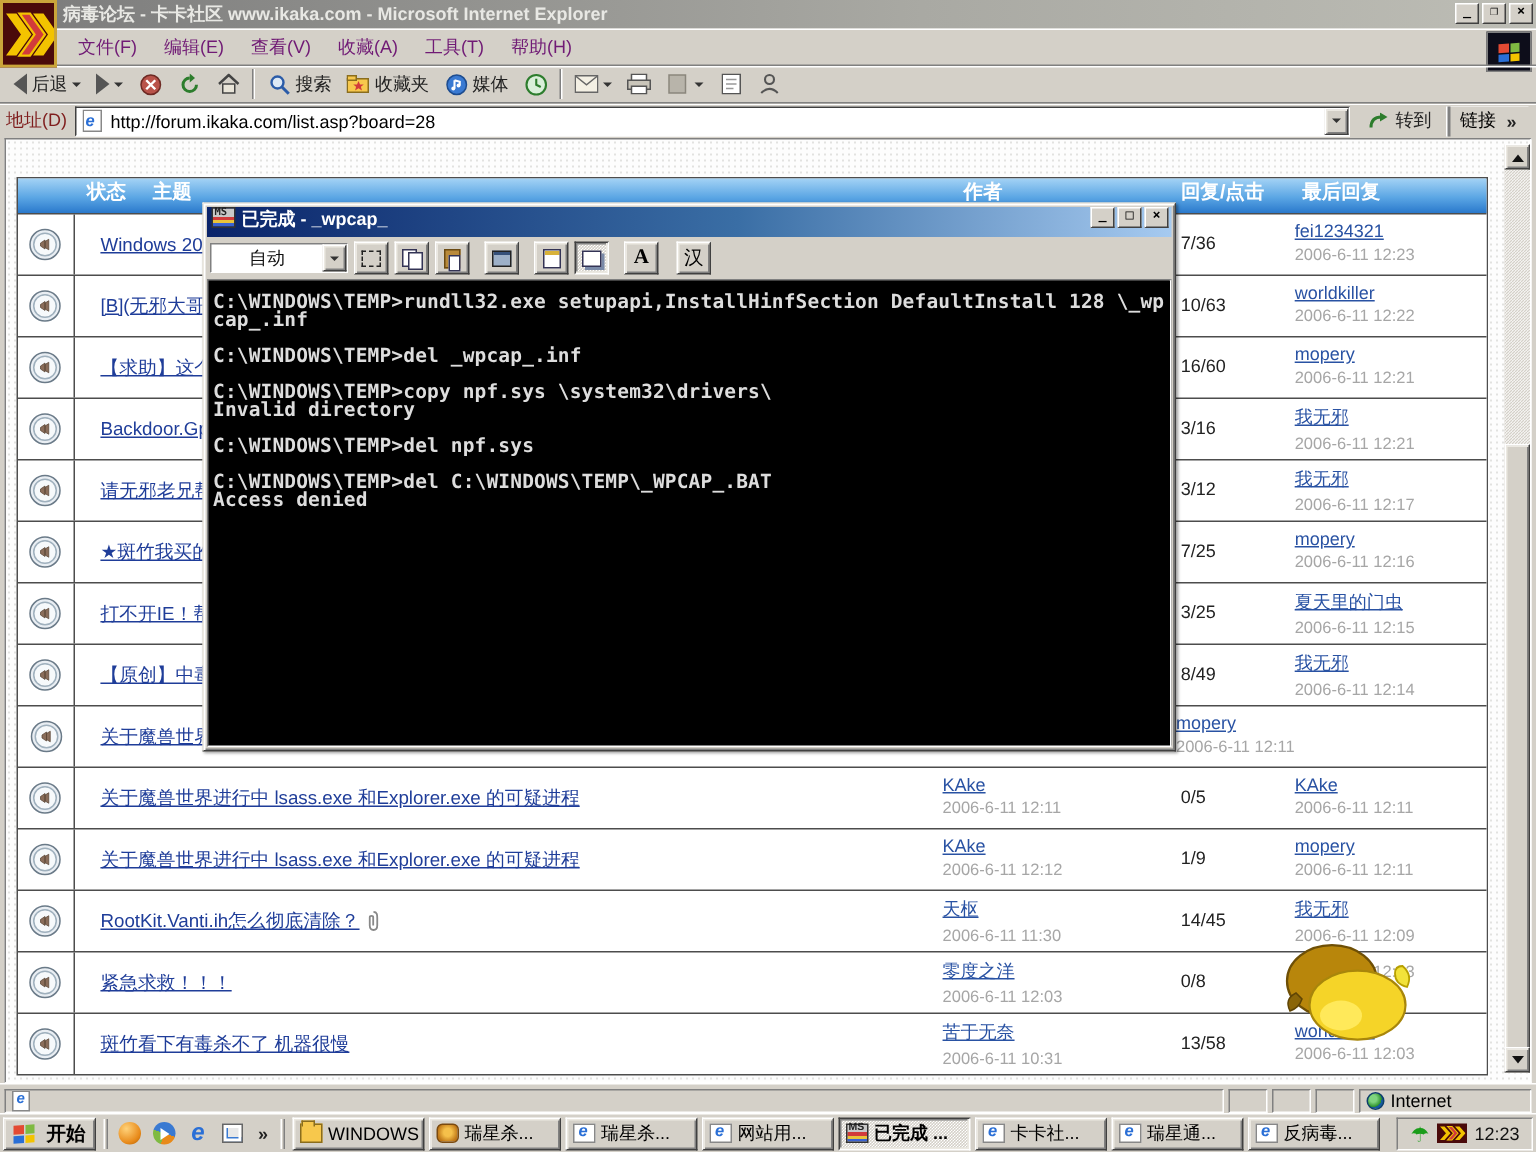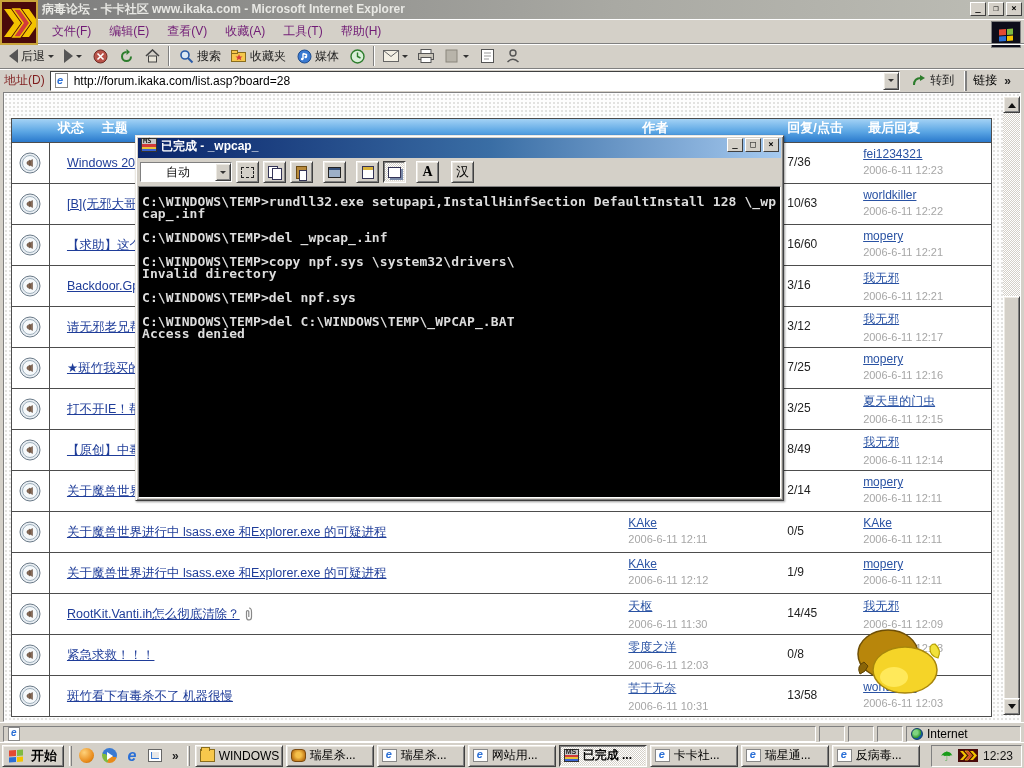--- a/index.html
+++ b/index.html
@@ -548,21 +548,20 @@
               </svg>
             </span>
             <span class="cell-topic">
               <a class="topic-link">关于魔兽世界</a>
 
             </span>
             <span class="cell-author">
               <a class="u-name"></a>
               <span class="u-date">2006-6-11 12:12</span>
             </span>
-            <span class="cell-replies">2/14</span>
             <span class="cell-last">
               <a class="u-name">mopery</a>
               <span class="u-date">2006-6-11 12:11</span>
             </span>
           </div>
 
           <div class="ft-row">
             <span class="cell-status">
               <svg width="22" height="22">
                 <circle cx="11" cy="11" r="10" fill="#e9eef3" stroke="#6a7a88"></circle>

